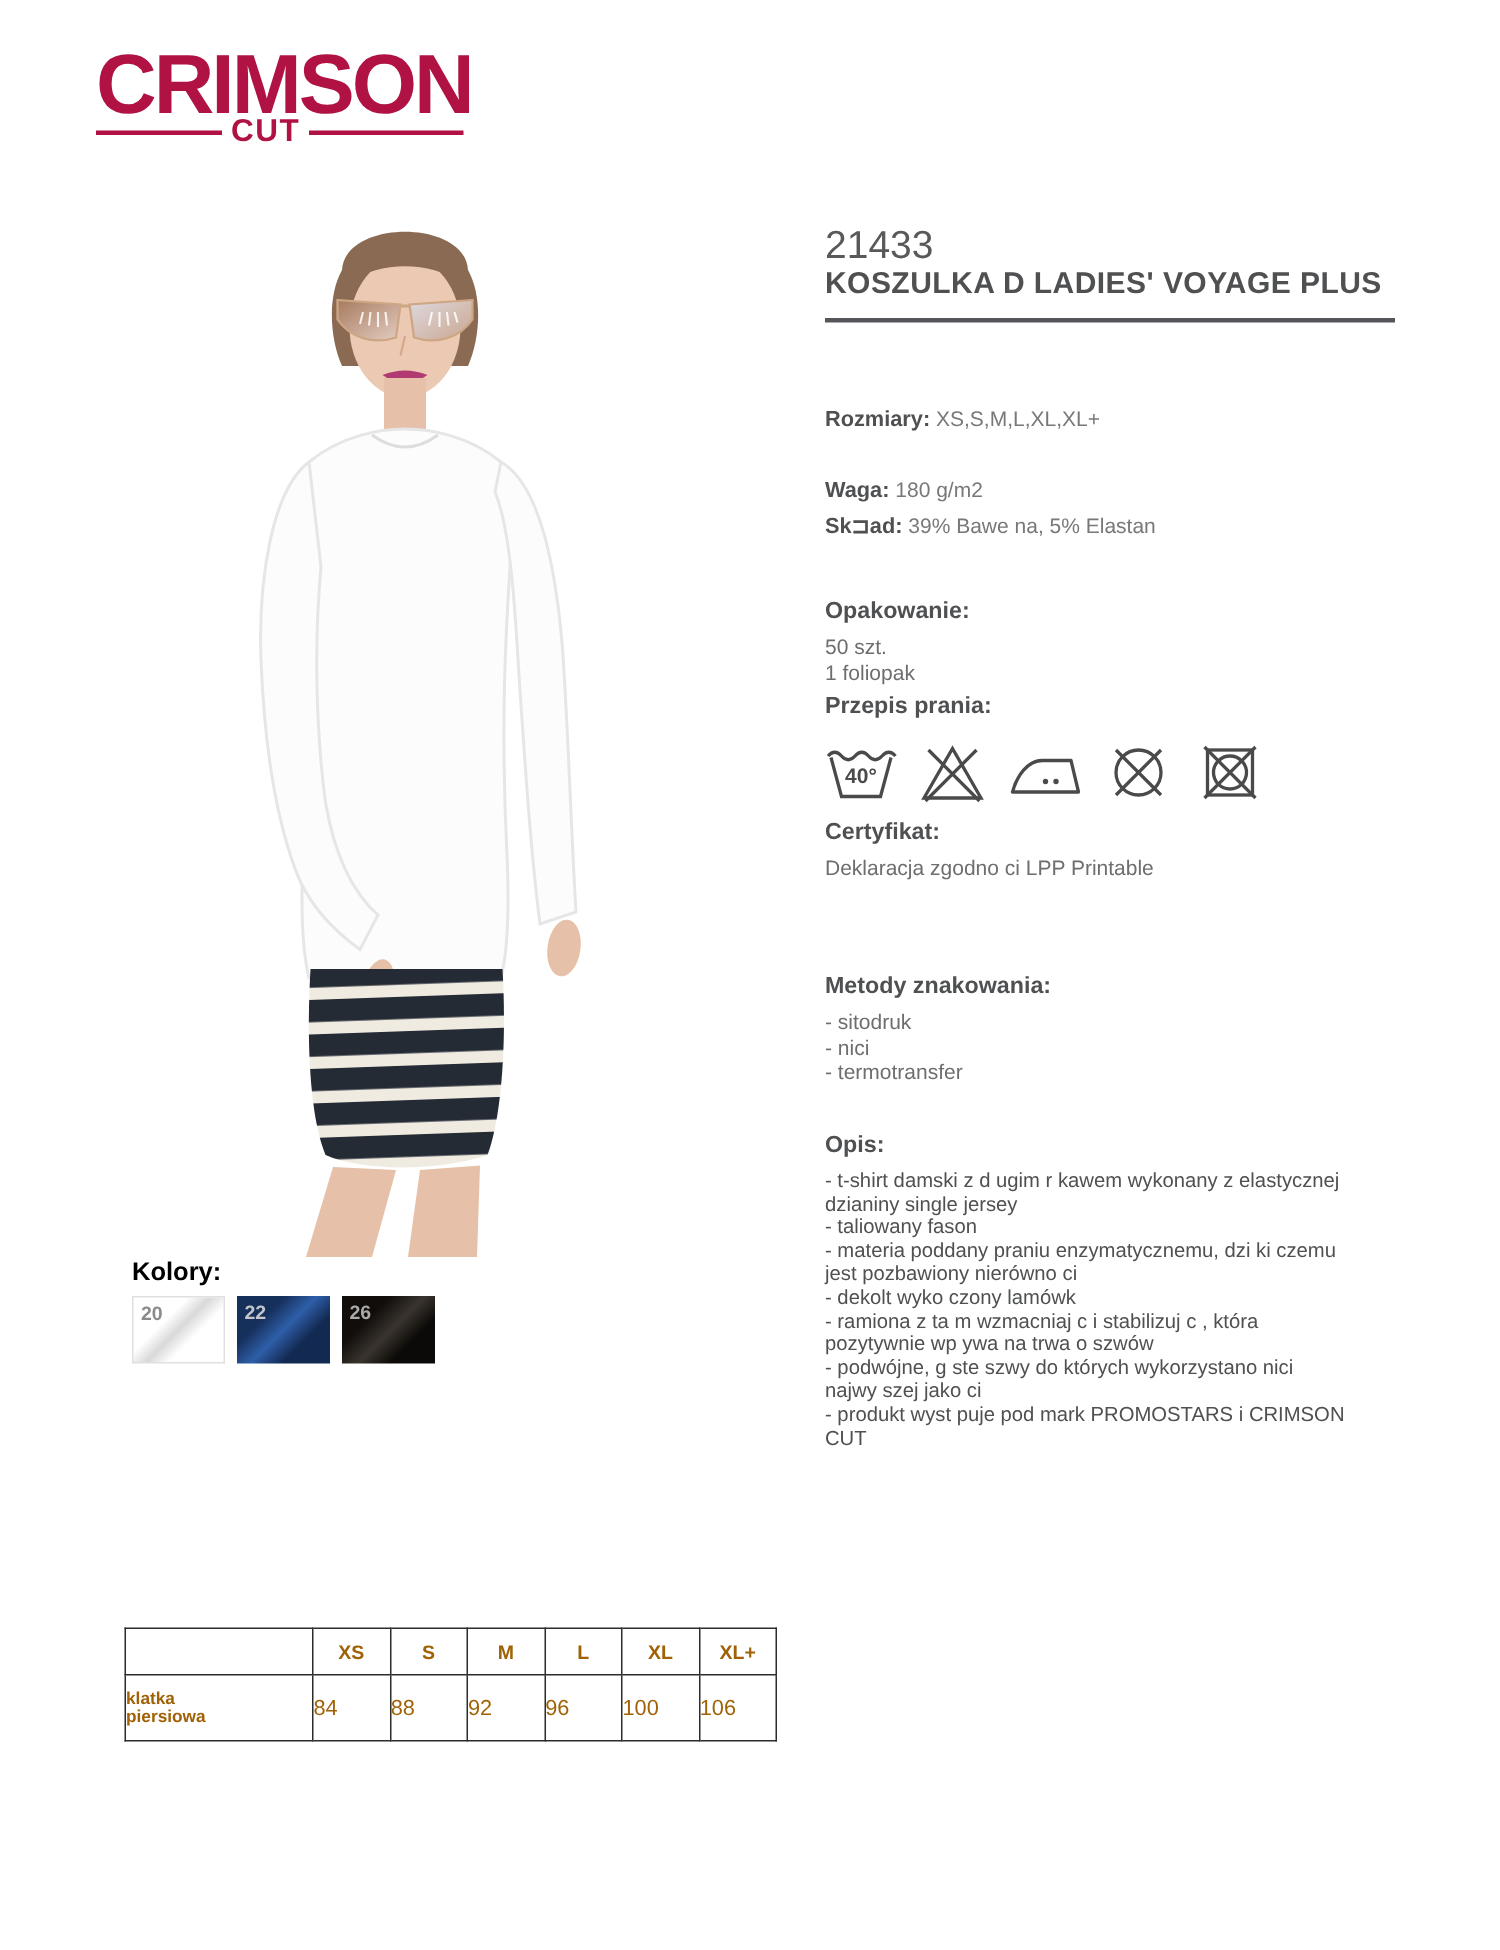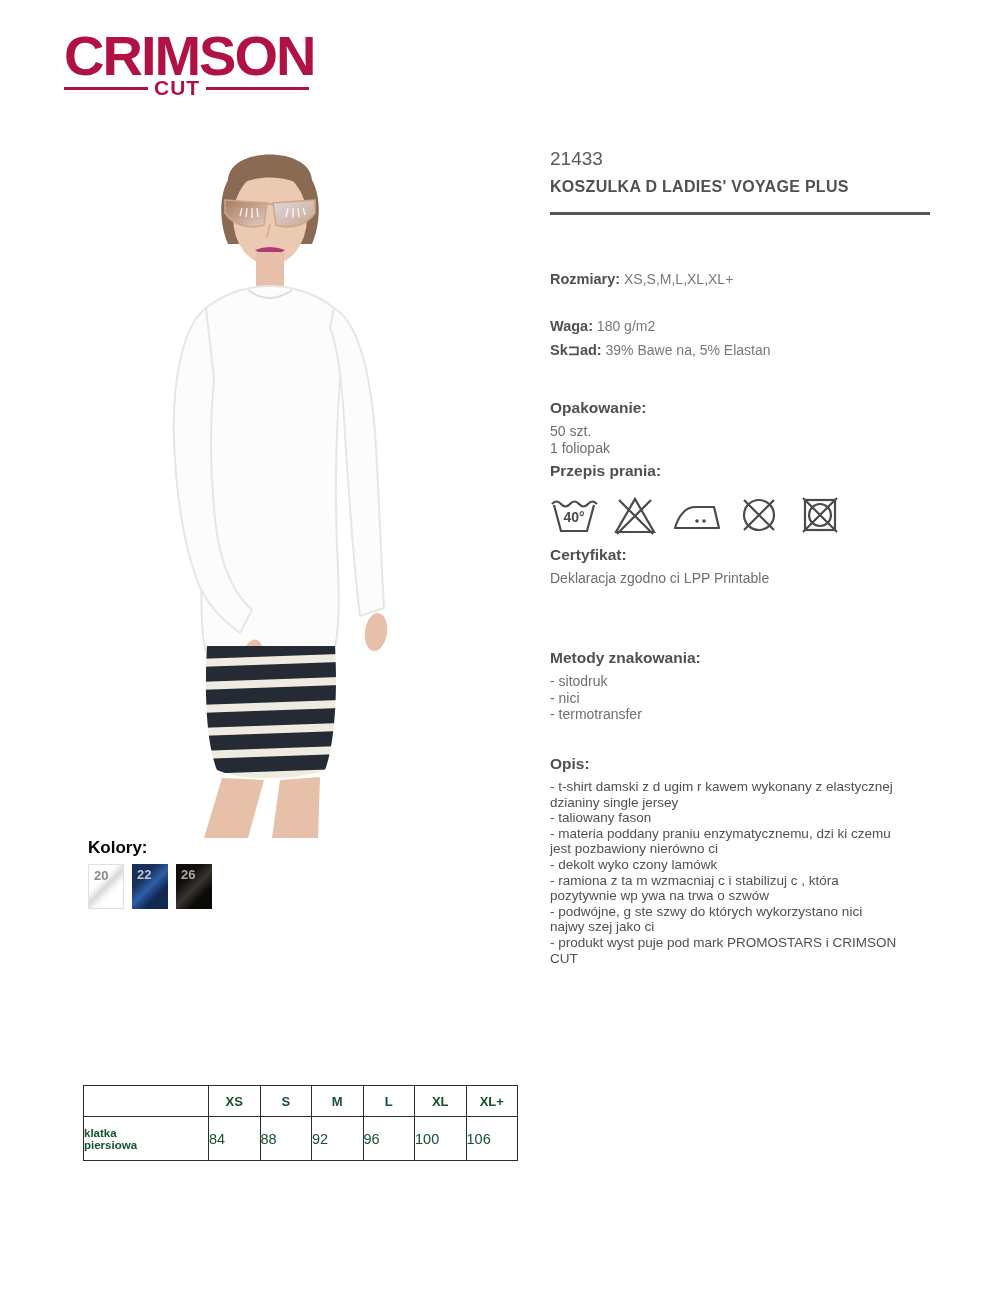--- a/index.html
+++ b/index.html
@@ -21,58 +21,58 @@
   .logo-line.l { width:84px; margin-right:6px; }
   .logo-line.r { flex:1; margin-left:6px; }
   .logo-sub { font-size:21px; font-weight:700; letter-spacing:1px; color:#b01343; }
 
   
   .photo { position:absolute; left:130px; top:140px; width:330px; height:698px; }
 
   
   .rcol { position:absolute; left:550px; top:0; width:388px; color:#6a6b6d; }
   .abs { position:absolute; left:0; }
-  .code { top:148px; font-size:19px; color:#58595b; }
-  .title { top:178px; font-size:16px; font-weight:700; color:#4f5052; letter-spacing:0.3px; }
+  .code { top:148px; font-size:26px; color:#58595b; }
+  .title { top:178px; font-size:20px; font-weight:700; color:#4f5052; letter-spacing:0.3px; }
   .title-rule { top:212px; width:380px; height:3px; background:#55565a; }
   .spec-line { font-size:14px; color:#77787a; }
   .spec-line b { color:#4f5052; font-weight:700; font-size:14.5px; }
   .sec-h { font-size:15.5px; font-weight:700; color:#4f5052; }
   .body-t { font-size:14px; color:#6d6e70; line-height:17px; }
   .icons-row { display:flex; gap:13px; }
   .icons-row svg { display:block; }
   .desc { font-size:13.5px; line-height:15.6px; color:#4f5052; width:348px; }
   .desc div { margin:0; }
 
   
   .kolory-label { position:absolute; left:88px; top:838px; font-size:17px; font-weight:700; color:#000; }
   .swatches { position:absolute; left:88px; top:864px; display:flex; gap:8px; }
   .swatch {
-    width:36px; height:45px; position:relative;
+    width:62px; height:45px; position:relative;
     font-size:13px; font-weight:700;
   }
   .swatch span { position:absolute; left:5px; top:3px; }
   .swatch.white {
     background:linear-gradient(135deg,#ffffff 35%,#d9d9d9 50%,#ffffff 65%);
     border:1px solid #e0e0e0; color:#8a8a8a;
   }
   .swatch.navy {
     background:linear-gradient(135deg,#16305c 30%,#2f5ea8 50%,#122a52 70%);
     color:#c3c6cb;
   }
   .swatch.black {
     background:linear-gradient(135deg,#100d0b 30%,#3a342e 52%,#0c0a08 72%);
     color:#a9a9a9;
   }
 
   
   .size-table { position:absolute; left:83px; top:1085px; border-collapse:collapse; }
   .size-table td, .size-table th {
     border:1.5px solid #2c2c2c; vertical-align:middle;
-    color:#14532d; background:#fff;
+    color:#a16207; background:#fff;
   }
   .size-table th { font-size:13px; font-weight:700; }
   .size-table td.num { font-size:14.5px; font-weight:400; }
   .size-table td.rowlab { font-size:11.5px; font-weight:700; }
   .size-table td.rowlab .w { display:inline-block; max-width:72px; }
   .col-lab { width:125px; }
   .col-sz { width:51.5px; }
   .r-head { height:31px; }
   .r-1 { height:37px; }
   .r-2 { height:44px; }

